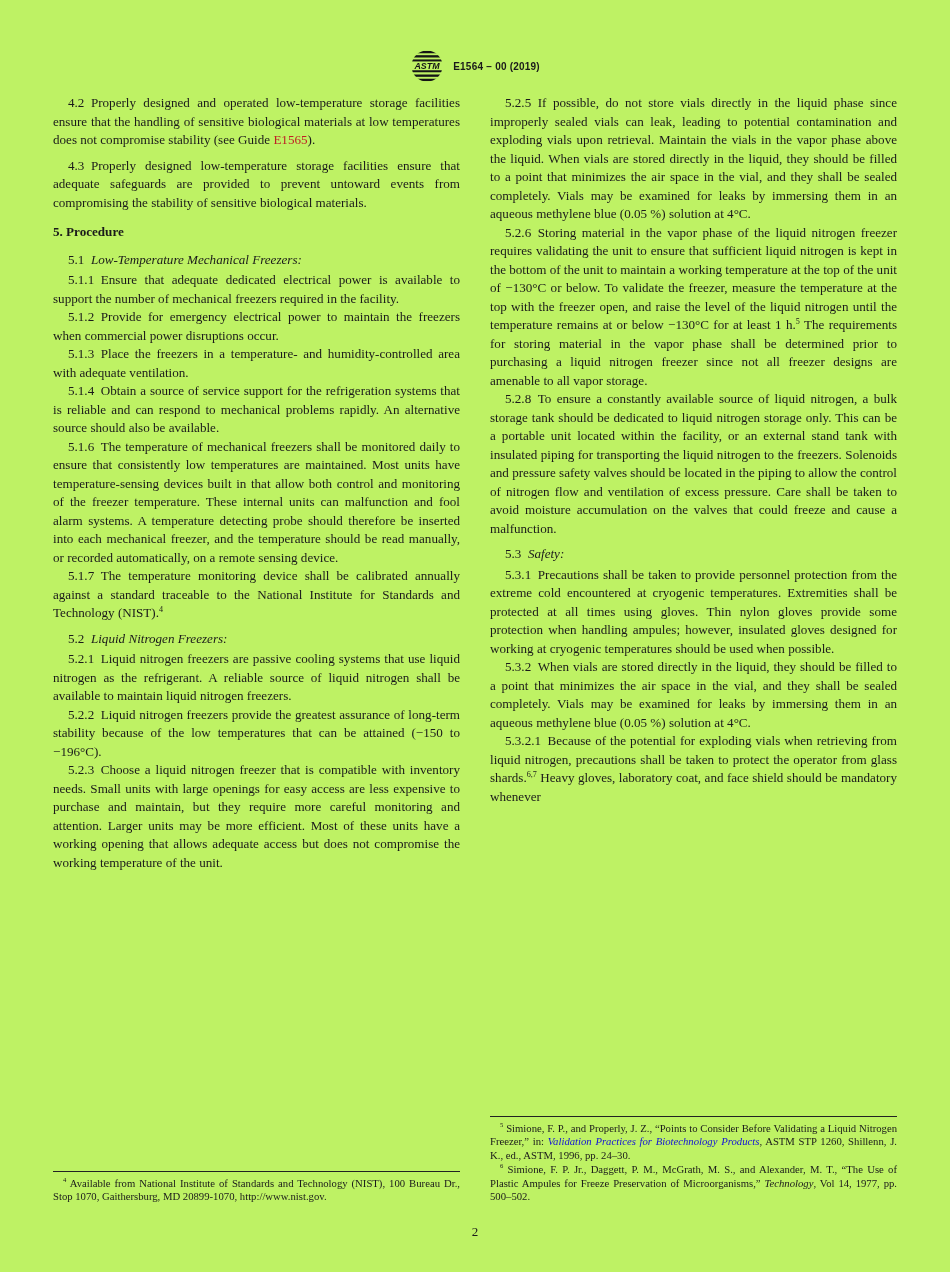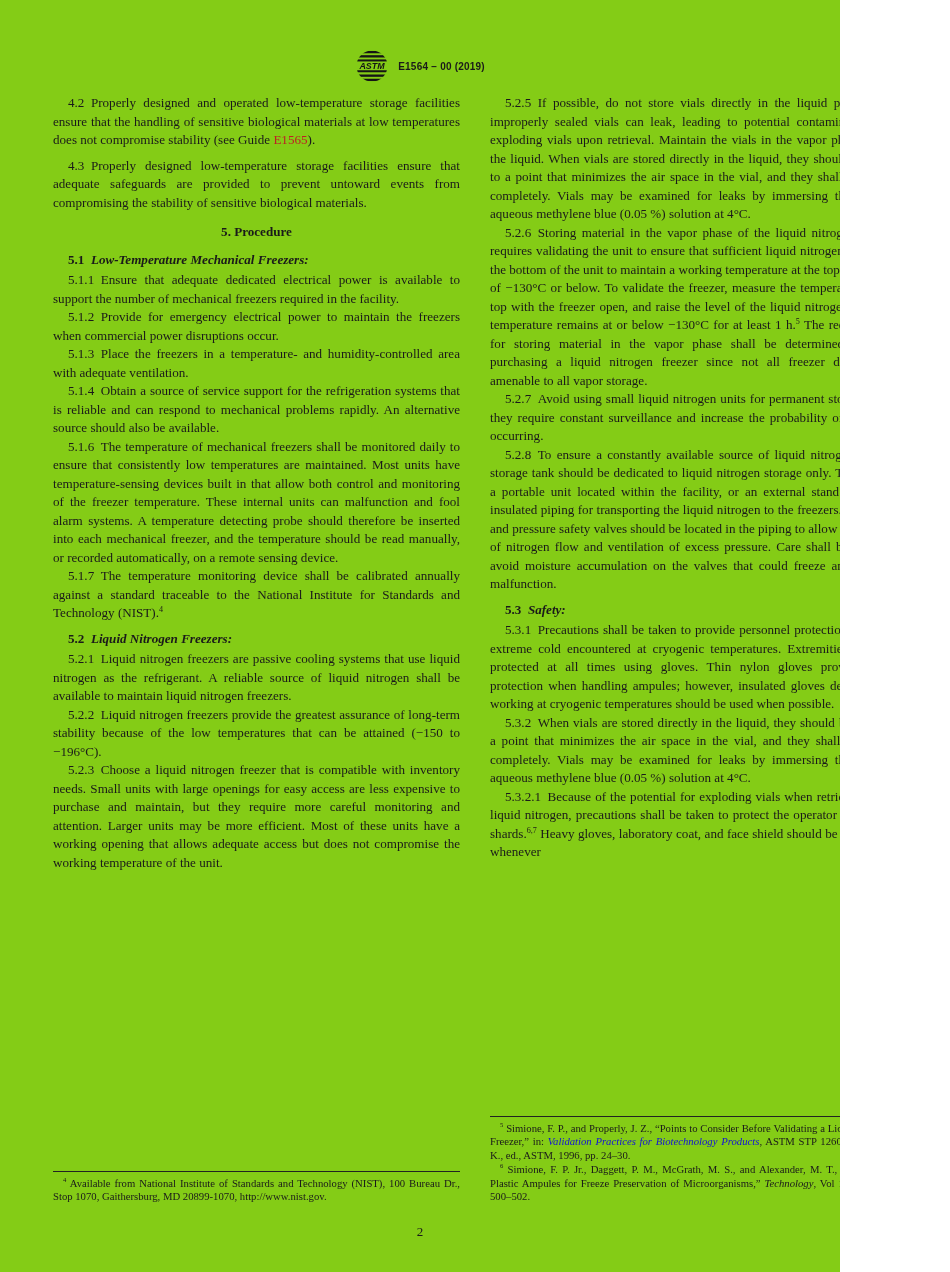--- a/index.html
+++ b/index.html
@@ -4,22 +4,22 @@
 <style>
   :root{
     --link-red:#c01e24;
     --link-blue:#1212d8;
     --ink:#1a1a1a;
   }
   *{box-sizing:border-box;}
   html,body{margin:0;padding:0;background:#ffffff;}
   .page{
     position:relative;
-    width:840px;height:1272px;
-    background:#84cc16;
+    width:950px;height:1272px;
+    background:#bef264;
     color:var(--ink);
     font-family:"Liberation Serif", serif;
     overflow:hidden;
   }
   
   .header{
     position:absolute;top:48px;left:0;right:0;height:36px;
     display:flex;align-items:center;justify-content:center;gap:9px;
   }
   .logo{width:34px;height:34px;flex:0 0 auto;display:block;}
@@ -37,22 +37,22 @@
     display:flex;flex-direction:column;
     font-size:13.1px;line-height:18.5px;
     text-align:justify;
     hyphens:auto;
   }
   .colbody{flex:1 1 auto;min-height:0;overflow:hidden;}
   .blk{margin:0;padding:0;}
   .blk-p{text-indent:15px;}
   .blk-pg{text-indent:15px;margin-top:7px;}
   .blk-cont{text-indent:0;}
-  .blk-h1{font-weight:bold;text-indent:0;margin:11px 0 9px 0;text-align:center;}
-  .blk-sub{text-indent:15px;margin:7px 0 2px 0;font-weight:bold;}
+  .blk-h1{font-weight:bold;text-indent:0;margin:11px 0 9px 0;text-align:left;}
+  .blk-sub{text-indent:15px;margin:7px 0 2px 0;}
   .run-i{font-style:italic;}
   .run-red{color:var(--link-red);cursor:pointer;}
   .run-bluei{color:var(--link-blue);font-style:italic;cursor:pointer;}
   sup{font-size:0.62em;line-height:0;}
   
   .fns{
     flex:0 0 auto;margin-top:auto;
     border-top:1px solid #222;
     padding-top:5px;
     font-size:10.7px;line-height:13.7px;
@@ -109,21 +109,20 @@
           <p class="blk blk-p"><span>5.2.3 Choose a liquid nitrogen freezer that is compatible with inventory needs. Small units with large openings for easy access are less expensive to purchase and maintain, but they require more careful monitoring and attention. Larger units may be more efficient. Most of these units have a working opening that allows adequate access but does not compromise the working temperature of the unit.</span></p>
         </div>
       <div class="fns">
           <p class="blk blk-fn"><sup>4</sup><span> Available from National Institute of Standards and Technology (NIST), 100 Bureau Dr., Stop 1070, Gaithersburg, MD 20899-1070, http://www.nist.gov.</span></p>
         </div>
     </div>
     <div class="col">
       <div class="colbody">
           <p class="blk blk-p"><span>5.2.5 If possible, do not store vials directly in the liquid phase since improperly sealed vials can leak, leading to potential contamination and exploding vials upon retrieval. Maintain the vials in the vapor phase above the liquid. When vials are stored directly in the liquid, they should be filled to a point that minimizes the air space in the vial, and they shall be sealed completely. Vials may be examined for leaks by immersing them in an aqueous methylene blue (0.05 %) solution at 4°C.</span></p>
           <p class="blk blk-p"><span>5.2.6 Storing material in the vapor phase of the liquid nitrogen freezer requires validating the unit to ensure that sufficient liquid nitrogen is kept in the bottom of the unit to maintain a working temperature at the top of the unit of −130°C or below. To validate the freezer, measure the temperature at the top with the freezer open, and raise the level of the liquid nitrogen until the temperature remains at or below −130°C for at least 1 h.</span><sup>5</sup><span> The requirements for storing material in the vapor phase shall be determined prior to purchasing a liquid nitrogen freezer since not all freezer designs are amenable to all vapor storage.</span></p>
-          <p class="blk blk-p"><span>5.2.7 Avoid using small liquid nitrogen units for permanent storage since they require constant surveillance and increase the probability of problems occurring.</span></p>
           <p class="blk blk-p"><span>5.2.8 To ensure a constantly available source of liquid nitrogen, a bulk storage tank should be dedicated to liquid nitrogen storage only. This can be a portable unit located within the facility, or an external stand tank with insulated piping for transporting the liquid nitrogen to the freezers. Solenoids and pressure safety valves should be located in the piping to allow the control of nitrogen flow and ventilation of excess pressure. Care shall be taken to avoid moisture accumulation on the valves that could freeze and cause a malfunction.</span></p>
           <p class="blk blk-sub"><span>5.3 </span><span class="run-i">Safety:</span></p>
           <p class="blk blk-p"><span>5.3.1 Precautions shall be taken to provide personnel protection from the extreme cold encountered at cryogenic temperatures. Extremities shall be protected at all times using gloves. Thin nylon gloves provide some protection when handling ampules; however, insulated gloves designed for working at cryogenic temperatures should be used when possible.</span></p>
           <p class="blk blk-p"><span>5.3.2 When vials are stored directly in the liquid, they should be filled to a point that minimizes the air space in the vial, and they shall be sealed completely. Vials may be examined for leaks by immersing them in an aqueous methylene blue (0.05 %) solution at 4°C.</span></p>
           <p class="blk blk-p"><span>5.3.2.1 Because of the potential for exploding vials when retrieving from liquid nitrogen, precautions shall be taken to protect the operator from glass shards.</span><sup>6,7</sup><span> Heavy gloves, laboratory coat, and face shield should be mandatory whenever</span></p>
         </div>
       <div class="fns">
           <p class="blk blk-fn"><sup>5</sup><span> Simione, F. P., and Properly, J. Z., “Points to Consider Before Validating a Liquid Nitrogen Freezer,” in: </span><span class="run-bluei">Validation Practices for Biotechnology Products</span><span>, ASTM STP 1260, Shillenn, J. K., ed., ASTM, 1996, pp. 24–30.</span></p>
           <p class="blk blk-fn"><sup>6</sup><span> Simione, F. P. Jr., Daggett, P. M., McGrath, M. S., and Alexander, M. T., “The Use of Plastic Ampules for Freeze Preservation of Microorganisms,” </span><span class="run-i">Technology</span><span>, Vol 14, 1977, pp. 500–502.</span></p>
         </div>

